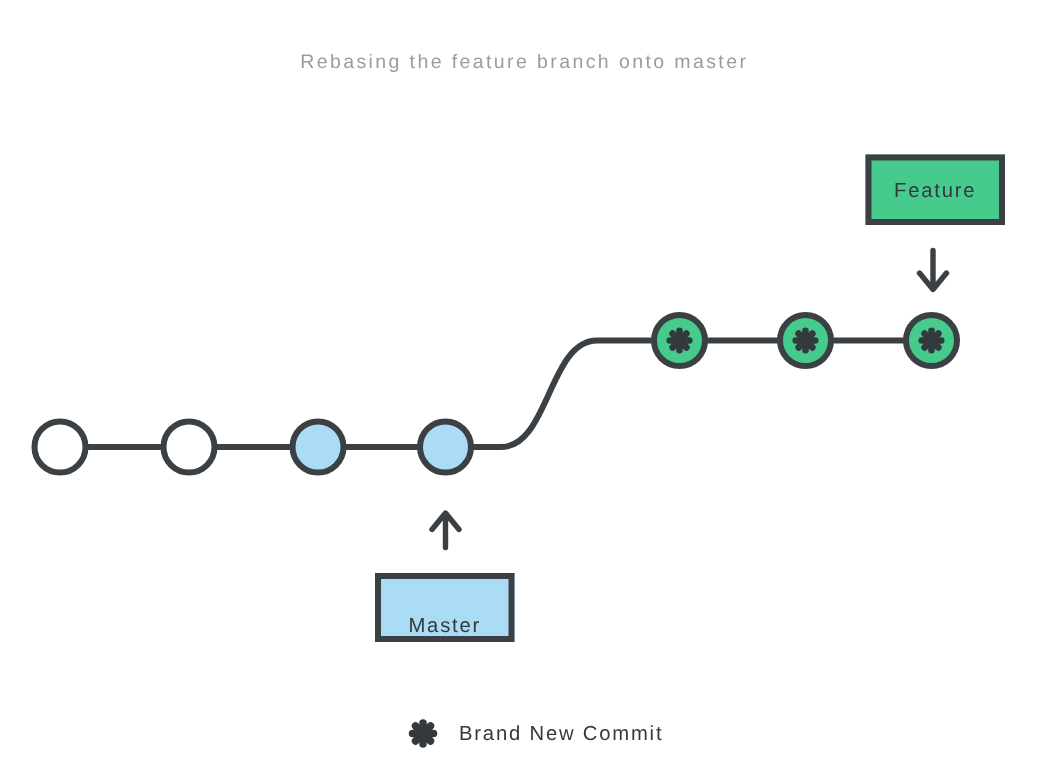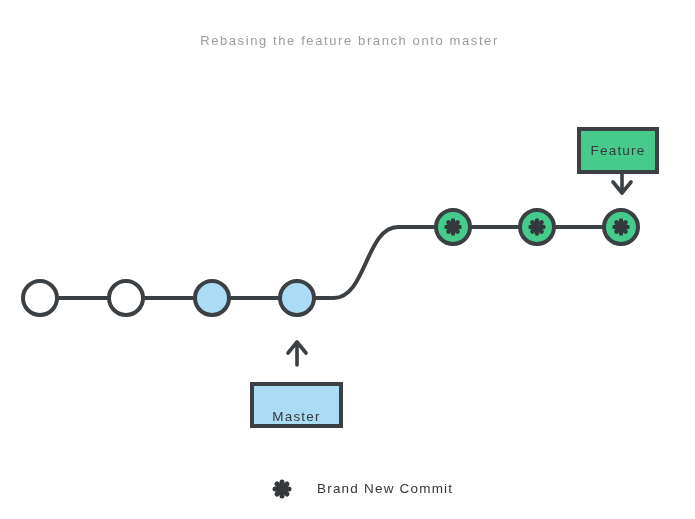--- a/index.html
+++ b/index.html
@@ -34,41 +34,40 @@
     align-items: center;
     justify-content: center;
     border: 4px solid #3b4044;
     color: #34393d;
     font-size: 13.5px;
     letter-spacing: 1.2px;
   }
   .label-box.feature {
     left: 577px;
     top: 103px;
-    width: 82px;
+    width: 93px;
     height: 47px;
     background: #46cb8d;
-    margin-top: 24px;
   }
   .label-box.master {
     left: 250px;
     top: 382px;
     width: 93px;
     height: 46px;
     background: #abdcf5;
     align-items: flex-end;
   }
   .legend {
     position: absolute;
     left: 271px;
     top: 476px;
     height: 25px;
     display: flex;
     align-items: center;
-    gap: 24px;
+    gap: 13px;
     color: #34393d;
     font-size: 13.5px;
     letter-spacing: 1.2px;
   }
   .legend svg { display: block; }
 </style>
 </head>
 <body>
 
 <div class="canvas">

